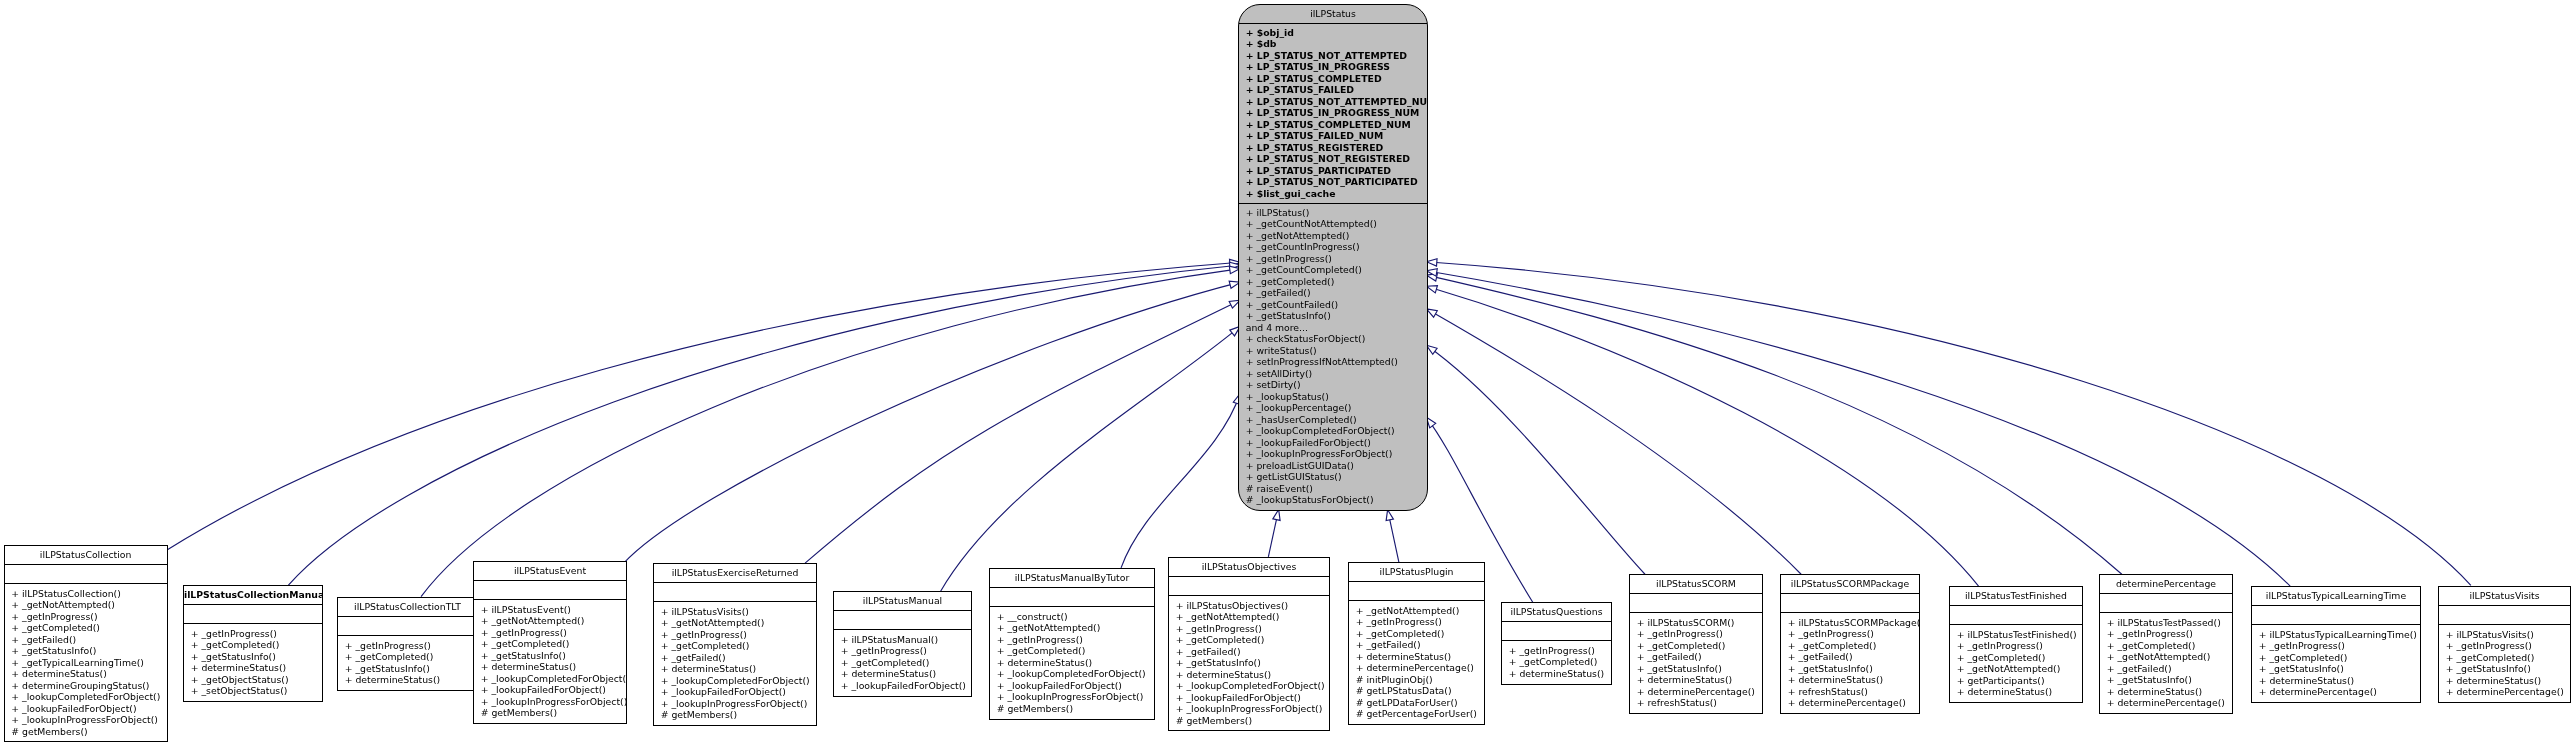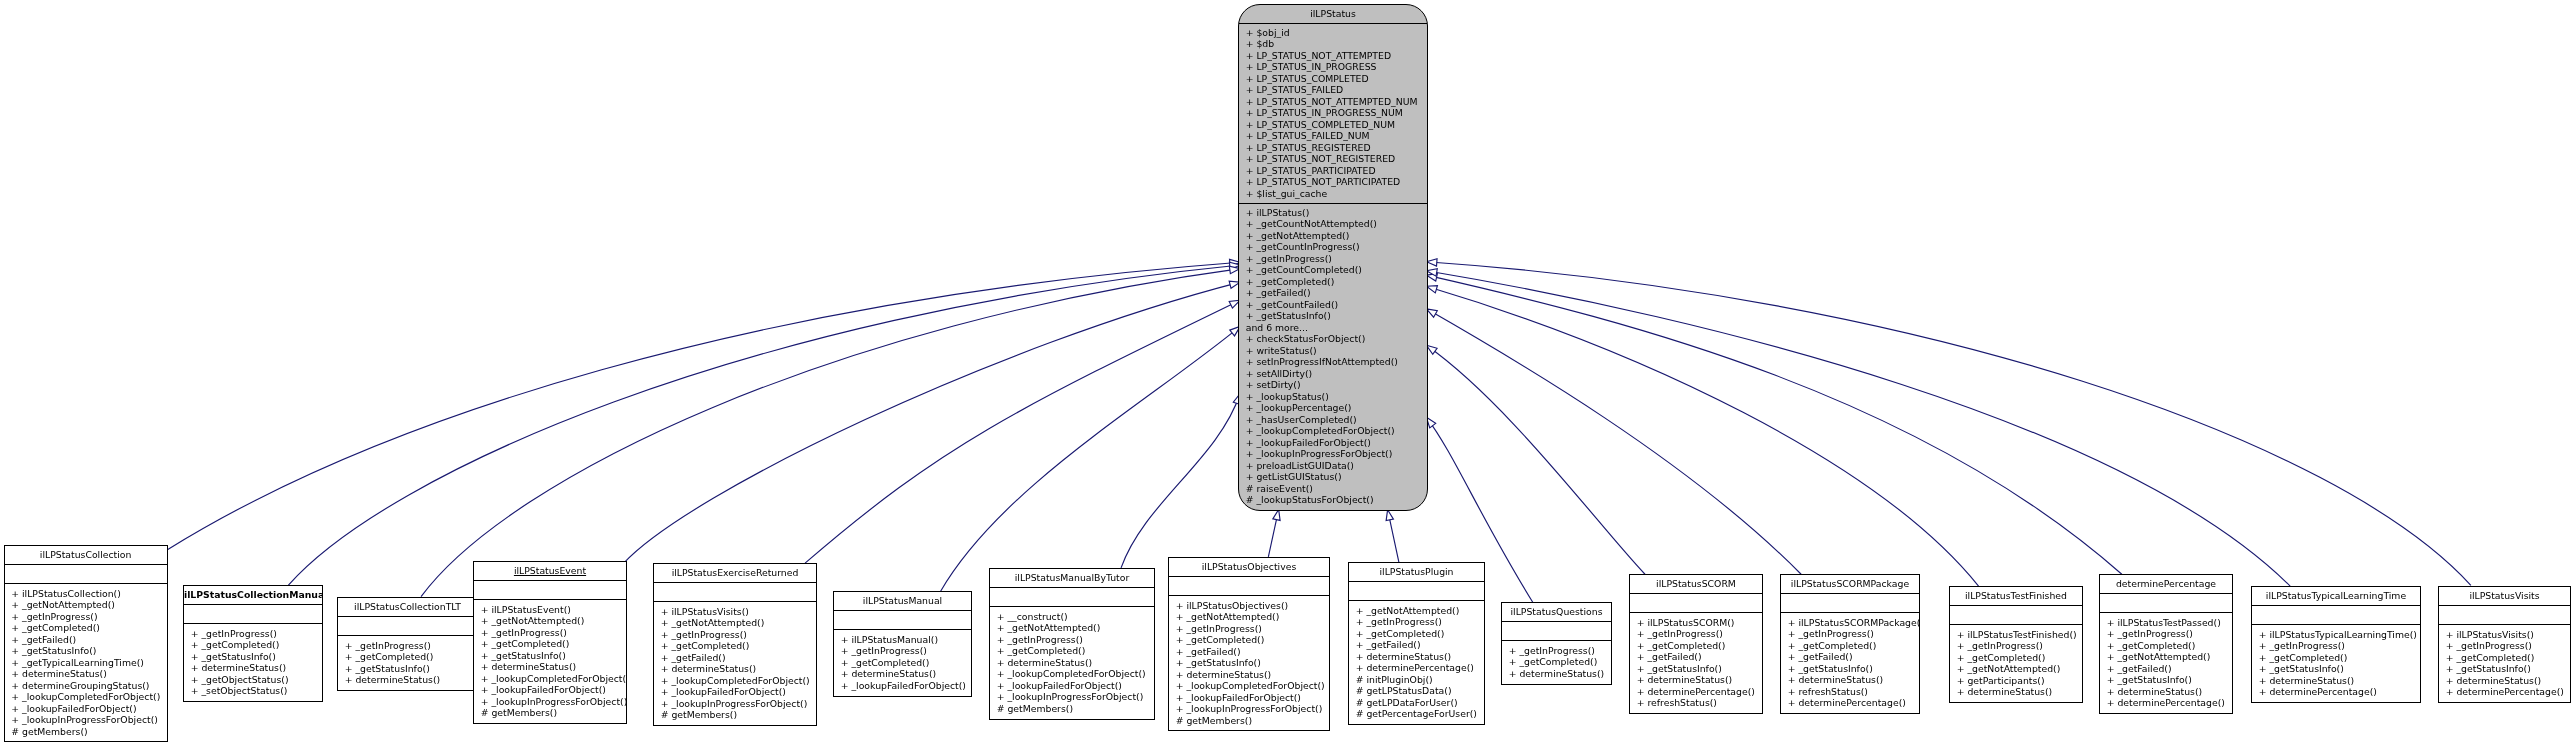--- a/index.html
+++ b/index.html
@@ -86,21 +86,21 @@
       <g>
         <path class="edge-path" d="M3445.4,816.1 C3258.3,610.5 2670.9,412.3 1989.0,364.8"></path>
         <path class="edge-arrowhead" d="M1989.00,364.80 L2003.83,360.62 L2003.10,371.00 Z"></path>
       </g>
     </svg>
   <div id="node-layer">
       <div class="uml-class is-highlighted" style="left: 1238px; top: 3.5px; width: 190px; height: 507px;">
         <div class="compartment" style="height: 18px;">
           <div class="class-title">ilLPStatus</div>
         </div>
-        <div class="compartment has-divider" style="height: 180px;">
+        <div class="compartment has-divider" style="height: 180px; font-weight: bold;">
           <div class="member">+ $obj_id</div>
           <div class="member">+ $db</div>
           <div class="member">+ LP_STATUS_NOT_ATTEMPTED</div>
           <div class="member">+ LP_STATUS_IN_PROGRESS</div>
           <div class="member">+ LP_STATUS_COMPLETED</div>
           <div class="member">+ LP_STATUS_FAILED</div>
           <div class="member">+ LP_STATUS_NOT_ATTEMPTED_NUM</div>
           <div class="member">+ LP_STATUS_IN_PROGRESS_NUM</div>
           <div class="member">+ LP_STATUS_COMPLETED_NUM</div>
           <div class="member">+ LP_STATUS_FAILED_NUM</div>
@@ -114,21 +114,21 @@
           <div class="member">+ ilLPStatus()</div>
           <div class="member">+ _getCountNotAttempted()</div>
           <div class="member">+ _getNotAttempted()</div>
           <div class="member">+ _getCountInProgress()</div>
           <div class="member">+ _getInProgress()</div>
           <div class="member">+ _getCountCompleted()</div>
           <div class="member">+ _getCompleted()</div>
           <div class="member">+ _getFailed()</div>
           <div class="member">+ _getCountFailed()</div>
           <div class="member">+ _getStatusInfo()</div>
-          <div class="member">and 6 more...</div>
+          <div class="member">and 4 more...</div>
           <div class="member">+ checkStatusForObject()</div>
           <div class="member">+ writeStatus()</div>
           <div class="member">+ setInProgressIfNotAttempted()</div>
           <div class="member">+ setAllDirty()</div>
           <div class="member">+ setDirty()</div>
           <div class="member">+ _lookupStatus()</div>
           <div class="member">+ _lookupPercentage()</div>
           <div class="member">+ _hasUserCompleted()</div>
           <div class="member">+ _lookupCompletedForObject()</div>
           <div class="member">+ _lookupFailedForObject()</div>
@@ -180,21 +180,21 @@
         </div>
         <div class="compartment has-divider" style="height: 19.4px;"></div>
         <div class="compartment has-divider">
           <div class="member">+ _getInProgress()</div>
           <div class="member">+ _getCompleted()</div>
           <div class="member">+ _getStatusInfo()</div>
           <div class="member">+ determineStatus()</div>
         </div>
       </div>
       <div class="uml-class" style="left: 473px; top: 561px; width: 154px; height: 163px;">
-        <div class="compartment" style="height: 18px; text-decoration: underline;">
+        <div class="compartment" style="height: 18px;">
           <div class="class-title">ilLPStatusEvent</div>
         </div>
         <div class="compartment has-divider" style="height: 19.4px;"></div>
         <div class="compartment has-divider">
           <div class="member">+ ilLPStatusEvent()</div>
           <div class="member">+ _getNotAttempted()</div>
           <div class="member">+ _getInProgress()</div>
           <div class="member">+ _getCompleted()</div>
           <div class="member">+ _getStatusInfo()</div>
           <div class="member">+ determineStatus()</div>

